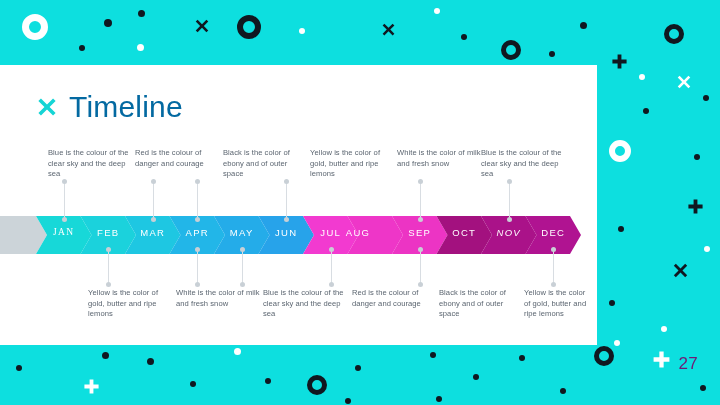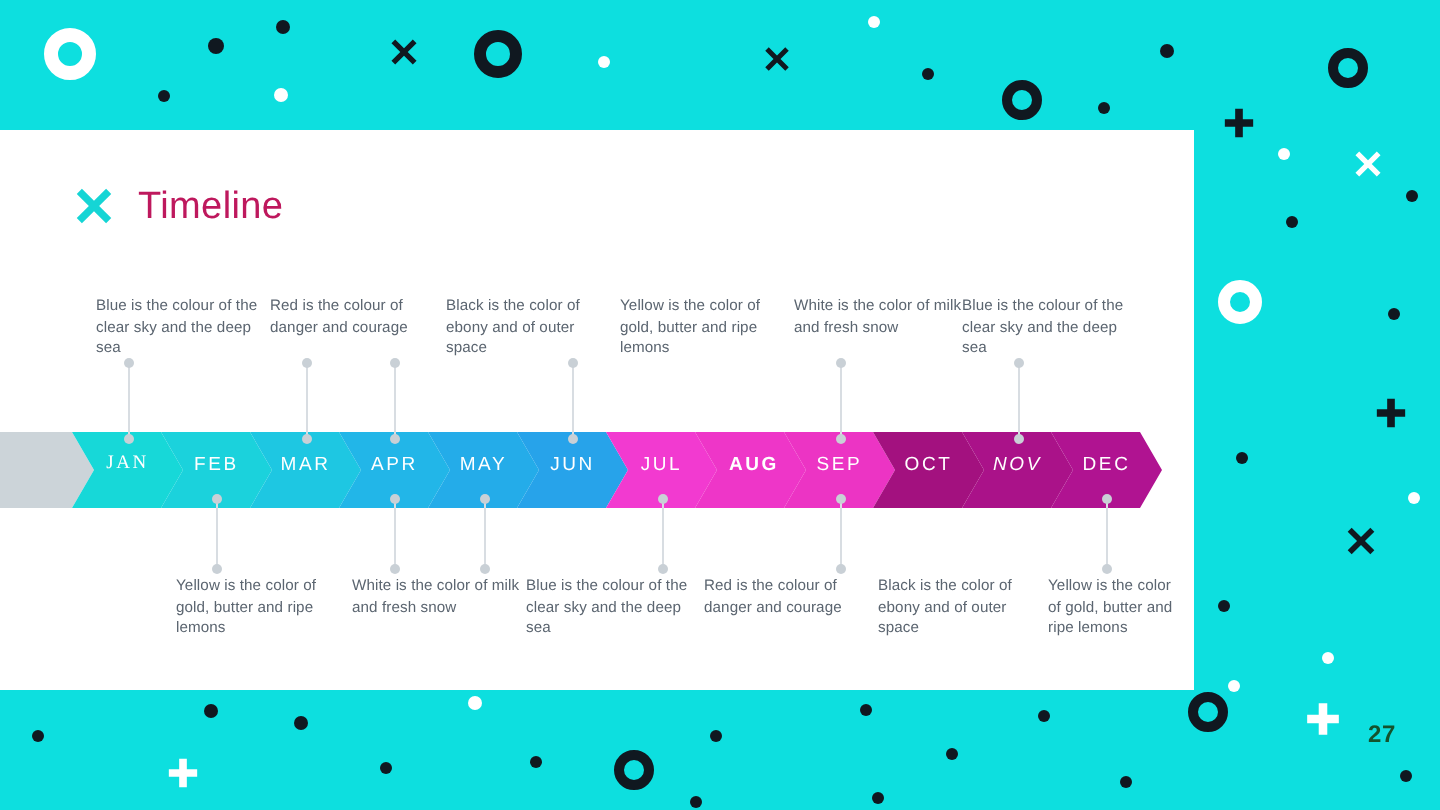--- a/index.html
+++ b/index.html
@@ -19,21 +19,21 @@
   
   #panel{
     position:absolute;left:0;top:65px;width:597px;height:280px;
     background:#ffffff;
   }
 
   
   #title-row{position:absolute;left:36px;top:92px;display:flex;align-items:center;gap:11px;}
   #title-icon{width:22px;height:22px;display:block;}
   #title-text{
-    font-size:19px;color:#be185d;letter-spacing:.2px;line-height:1;
+    font-size:30px;color:#0369a1;letter-spacing:.2px;line-height:1;
     font-weight:400;white-space:nowrap;text-align:right;
   }
 
   
   #band{position:absolute;left:0;top:216px;width:600px;height:38px;}
   #band svg{display:block;}
 
   .month-label{
     position:absolute;top:227px;
     font-size:9.5px;color:#ffffff;letter-spacing:1.3px;
@@ -46,21 +46,21 @@
 
   
   .cap{
     position:absolute;font-size:7.6px;line-height:10.6px;
     color:#5b6570;letter-spacing:.05px;
   }
 
   
   #pageno{
     position:absolute;right:22px;bottom:31px;
-    font-size:12px;font-weight:700;color:#14532d;letter-spacing:.3px;
+    font-size:17px;font-weight:400;color:#701a75;letter-spacing:.3px;
   }
 </style>
 </head>
 <body>
 
 <div id="slide">
 
   <div id="deco-layer">
       <div class="deco ring" style="left: 22px; top: 14px; width: 26px; height: 26px; border: 7px solid rgb(255, 255, 255);"></div>
       <div class="deco dot" style="left: 104px; top: 19px; width: 8px; height: 8px; background: rgb(16, 24, 32);"></div>
@@ -156,21 +156,21 @@
       </svg>
   </div>
   <div id="month-labels">
       <div class="month-label" style="left: 33.75px; width: 60px; font-family: Liberation Serif, serif;">JAN</div>
       <div class="month-label" style="left: 78.25px; width: 60px;">FEB</div>
       <div class="month-label" style="left: 122.75px; width: 60px;">MAR</div>
       <div class="month-label" style="left: 167.25px; width: 60px;">APR</div>
       <div class="month-label" style="left: 211.75px; width: 60px;">MAY</div>
       <div class="month-label" style="left: 256.25px; width: 60px;">JUN</div>
       <div class="month-label" style="left: 300.75px; width: 60px;">JUL</div>
-      <div class="month-label" style="left: 347px; width: 60px; font-weight: bold;">AUG</div>
+      <div class="month-label" style="left: 328px; width: 60px;">AUG</div>
       <div class="month-label" style="left: 389.75px; width: 60px;">SEP</div>
       <div class="month-label" style="left: 434.25px; width: 60px;">OCT</div>
       <div class="month-label" style="left: 478.75px; width: 60px; font-style: italic;">NOV</div>
       <div class="month-label" style="left: 523.25px; width: 60px;">DEC</div>
     </div>
 
   <div id="connector-layer">
       <div class="conn" style="left: 64px; top: 181px; height: 39px;"></div>
       <div class="cdot" style="left: 62px; top: 217px;"></div>
       <div class="cdot" style="left: 62px; top: 179px;"></div>

